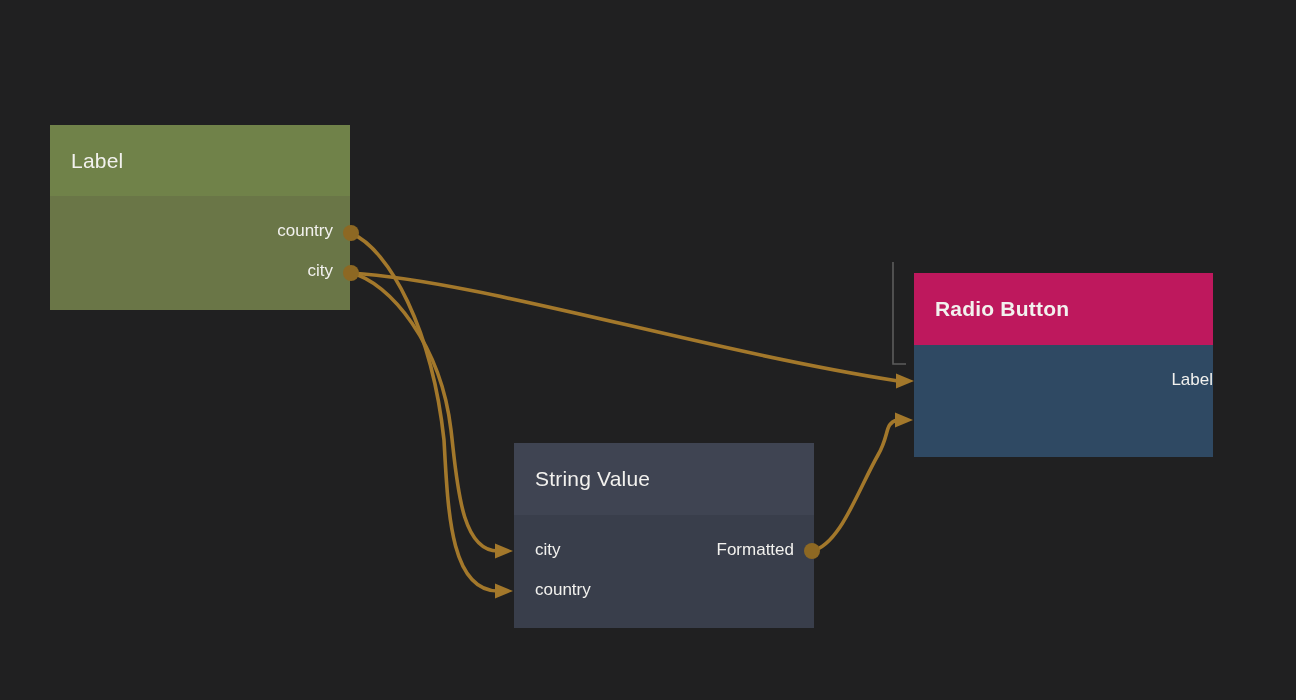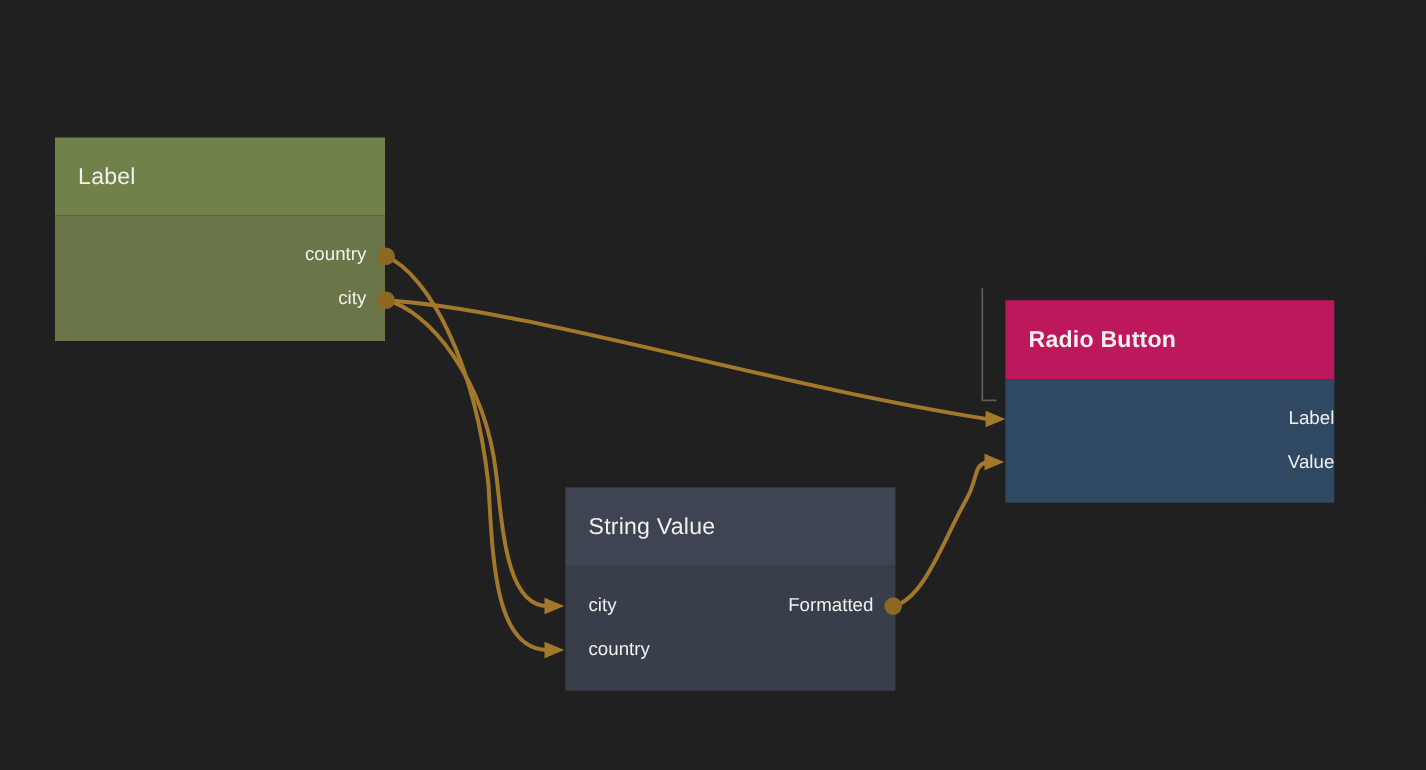--- a/index.html
+++ b/index.html
@@ -126,23 +126,20 @@
 
 
   <div class="node node-radio">
     <div class="node-header">
       <span class="label-text">Radio Button</span>
     </div>
     <div class="node-body">
       <div class="port-row">
         <span class="label-text">Label</span>
       </div>
-      <div class="port-row">
-        <span class="label-text">Value</span>
-      </div>
     </div>
   </div>
 
   <div class="node node-string">
     <div class="node-header">
       <span class="label-text">String Value</span>
     </div>
     <div class="node-body">
       <div class="port-row row-split">
         <span class="label-text">city</span>

